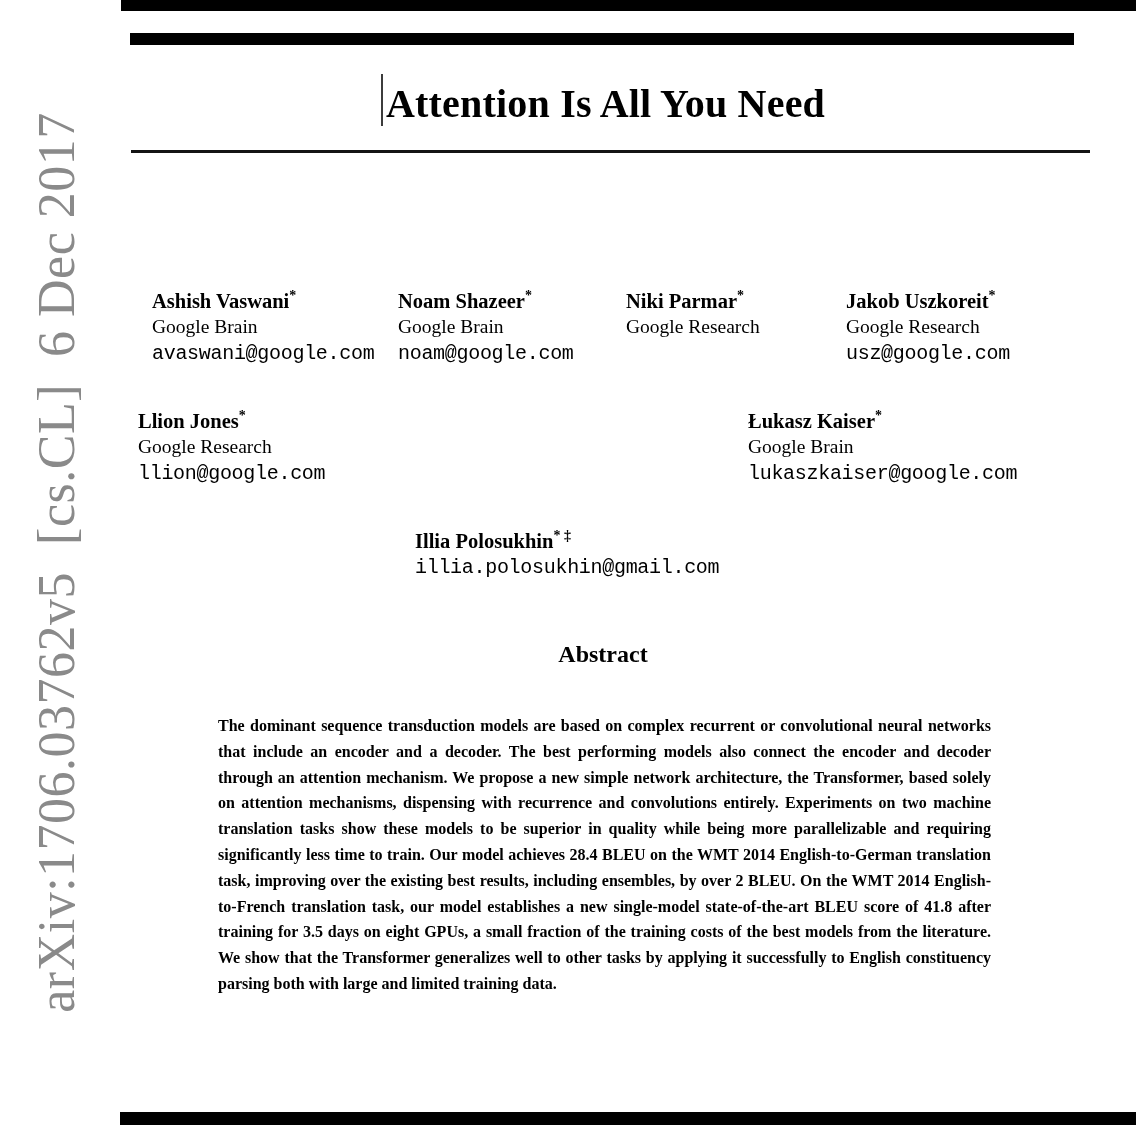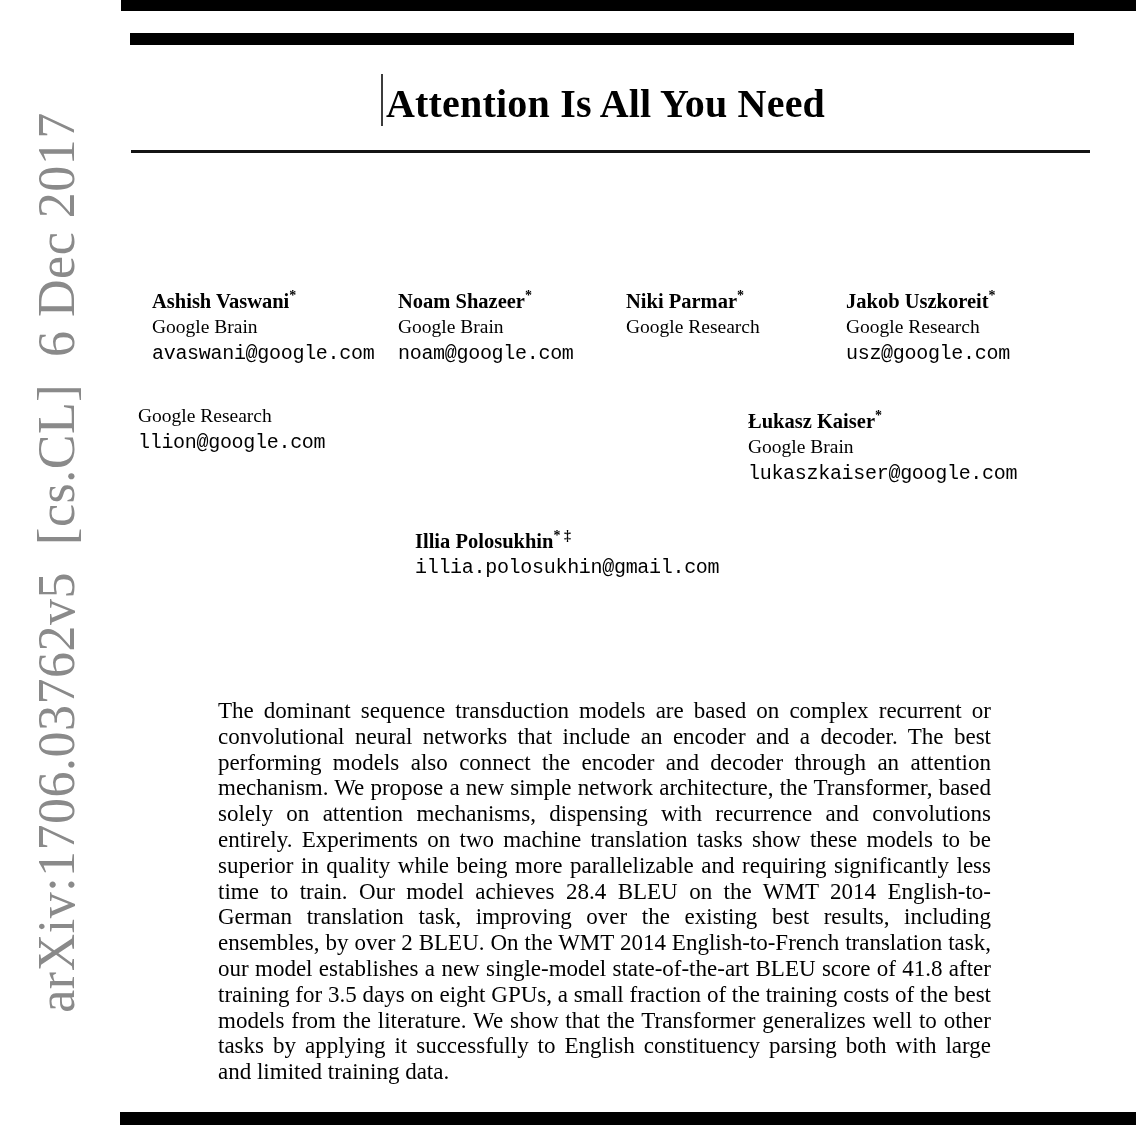--- a/index.html
+++ b/index.html
@@ -77,25 +77,26 @@
   .abstract-heading {
     position: absolute;
     left: 120px; top: 641px;
     width: 966px;
     text-align: center;
     font-size: 24px;
     font-weight: bold;
   }
   .abstract-body {
     position: absolute;
-    left: 218px; top: 698px;
+    left: 218px; top: 713px;
     width: 773px;
-    font-size: 23px;
+    font-size: 16px;
     line-height: 25.8px;
     text-align: justify;
+    font-weight: bold;
   }
 </style>
 </head>
 <body>
 
 <div id="page">
 
   <div class="watermark">arXiv:1706.03762v5  [cs.CL]  6 Dec 2017</div>
 
   <div class="bar-top"></div>
@@ -122,33 +123,35 @@
       <div class="a-name"><span>Niki Parmar</span><sup>*</sup></div>
       <div class="a-affil">Google Research</div>
     </div>
     <div class="author" style="left:846px; top:283px; width:240px;">
       <div class="a-name"><span>Jakob Uszkoreit</span><sup>*</sup></div>
       <div class="a-affil">Google Research</div>
       <div class="a-email">usz@google.com</div>
     </div>
 
     <div class="author" style="left:138px; top:403px; width:280px;">
+      <div class="a-name"><span>Llion Jones</span><sup>*</sup></div>
       <div class="a-affil">Google Research</div>
       <div class="a-email">llion@google.com</div>
     </div>
     <div class="author" style="left:748px; top:403px; width:280px;">
       <div class="a-name"><span>Łukasz Kaiser</span><sup>*</sup></div>
       <div class="a-affil">Google Brain</div>
       <div class="a-email">lukaszkaiser@google.com</div>
     </div>
 
     <div class="author" style="left:415px; top:523px; width:340px;">
       <div class="a-name"><span>Illia Polosukhin</span><sup>* ‡</sup></div>
       <div class="a-email">illia.polosukhin@gmail.com</div>
     </div>
 
   </div>
 
+  <div class="abstract-heading">Abstract</div>
   <div class="abstract-body">The dominant sequence transduction models are based on complex recurrent or convolutional neural networks that include an encoder and a decoder. The best performing models also connect the encoder and decoder through an attention mechanism. We propose a new simple network architecture, the Transformer, based solely on attention mechanisms, dispensing with recurrence and convolutions entirely. Experiments on two machine translation tasks show these models to be superior in quality while being more parallelizable and requiring significantly less time to train. Our model achieves 28.4 BLEU on the WMT 2014 English-to-German translation task, improving over the existing best results, including ensembles, by over 2 BLEU. On the WMT 2014 English-to-French translation task, our model establishes a new single-model state-of-the-art BLEU score of 41.8 after training for 3.5 days on eight GPUs, a small fraction of the training costs of the best models from the literature. We show that the Transformer generalizes well to other tasks by applying it successfully to English constituency parsing both with large and limited training data.</div>
 
   <div class="bar-footer"></div>
 
 </div>
 
 </body></html>

